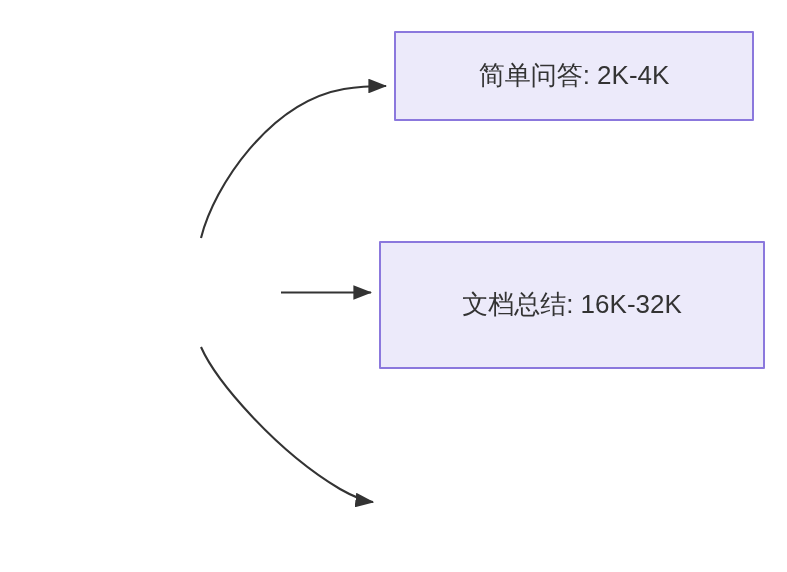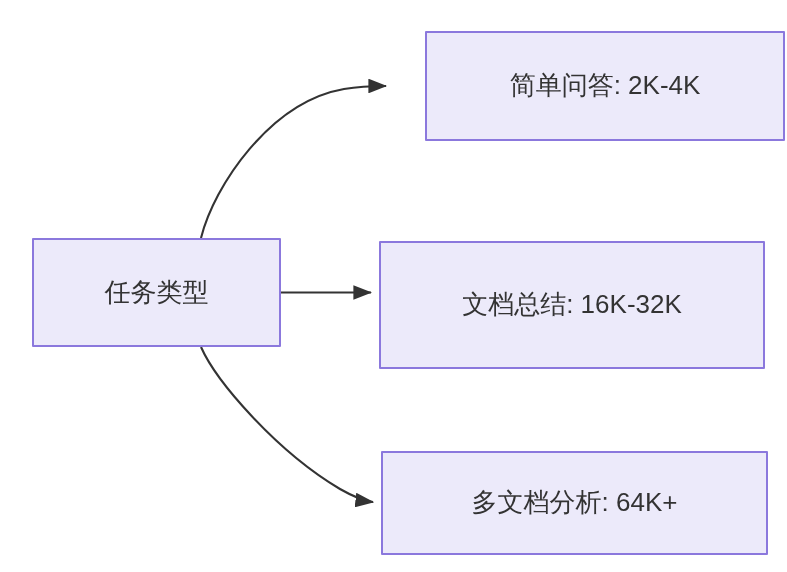--- a/index.html
+++ b/index.html
@@ -39,21 +39,21 @@
   }
   .node-label {
     color: #333333;
     font-size: 26px;
     line-height: 1.2;
     letter-spacing: 0px;
     white-space: nowrap;
   }
   
   #node-root      { left: 32px;  top: 238px; width: 249px; height: 109px; }
-  #node-simple-qa { left: 394px; top: 31px;  width: 360px; height: 110px; margin-left: 31px; }
+  #node-simple-qa { left: 394px; top: 31px;  width: 360px; height: 90px; }
   #node-doc-sum   { left: 379px; top: 241px; width: 386px; height: 128px; }
   #node-multi-doc { left: 381px; top: 451px; width: 387px; height: 104px; }
 </style>
 </head>
 <body>
 
 <div id="canvas">
 
   <svg id="edge-layer" viewBox="0 0 787 572">
     <defs>
@@ -62,29 +62,23 @@
       </marker>
     </defs>
 
     <path d="M 201 238 C 214 186, 270 102, 344 89 C 362 86, 375 86, 386 86" fill="none" stroke="#333333" stroke-width="2.1" marker-end="url(#arrowhead)"></path>
 
     <path d="M 281 292.5 L 371 292.5" fill="none" stroke="#333333" stroke-width="2.1" marker-end="url(#arrowhead)"></path>
 
     <path d="M 201 347 C 216 381, 276 451, 340 489 C 354 497, 364 501, 373 502" fill="none" stroke="#333333" stroke-width="2.1" marker-end="url(#arrowhead)"></path>
   </svg>
 
-  <div class="node" id="node-root">
-    <span class="node-label">任务类型</span>
-  </div>
 
   <div class="node" id="node-simple-qa">
     <span class="node-label">简单问答: 2K-4K</span>
   </div>
 
   <div class="node" id="node-doc-sum">
     <span class="node-label">文档总结: 16K-32K</span>
   </div>
 
-  <div class="node" id="node-multi-doc">
-    <span class="node-label">多文档分析: 64K+</span>
-  </div>
 
 </div>
 
 </body></html>

